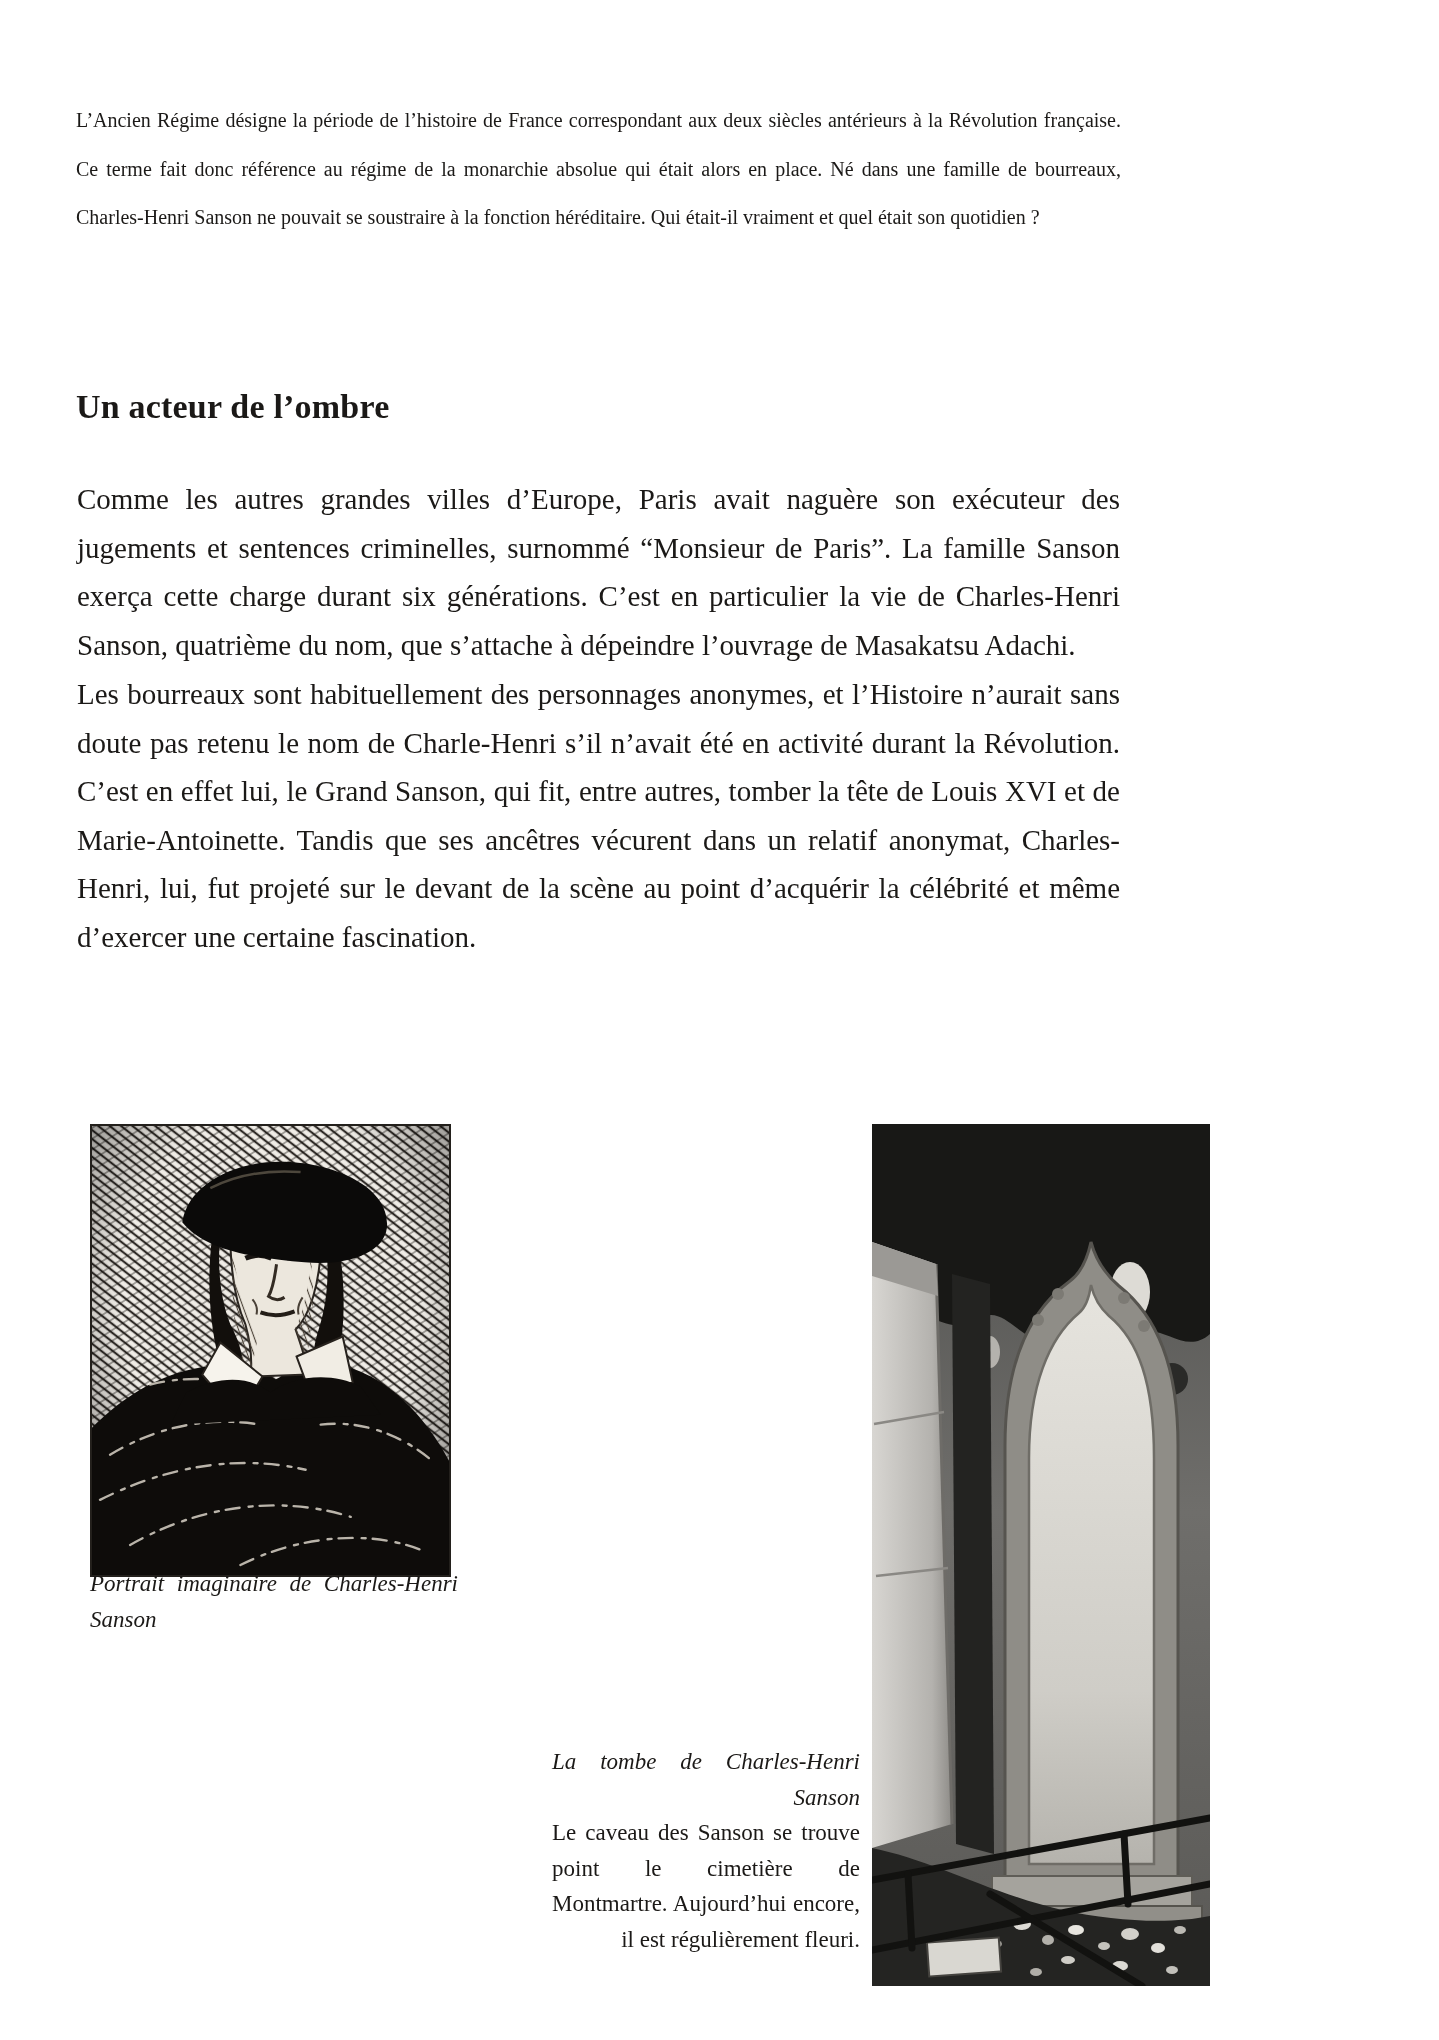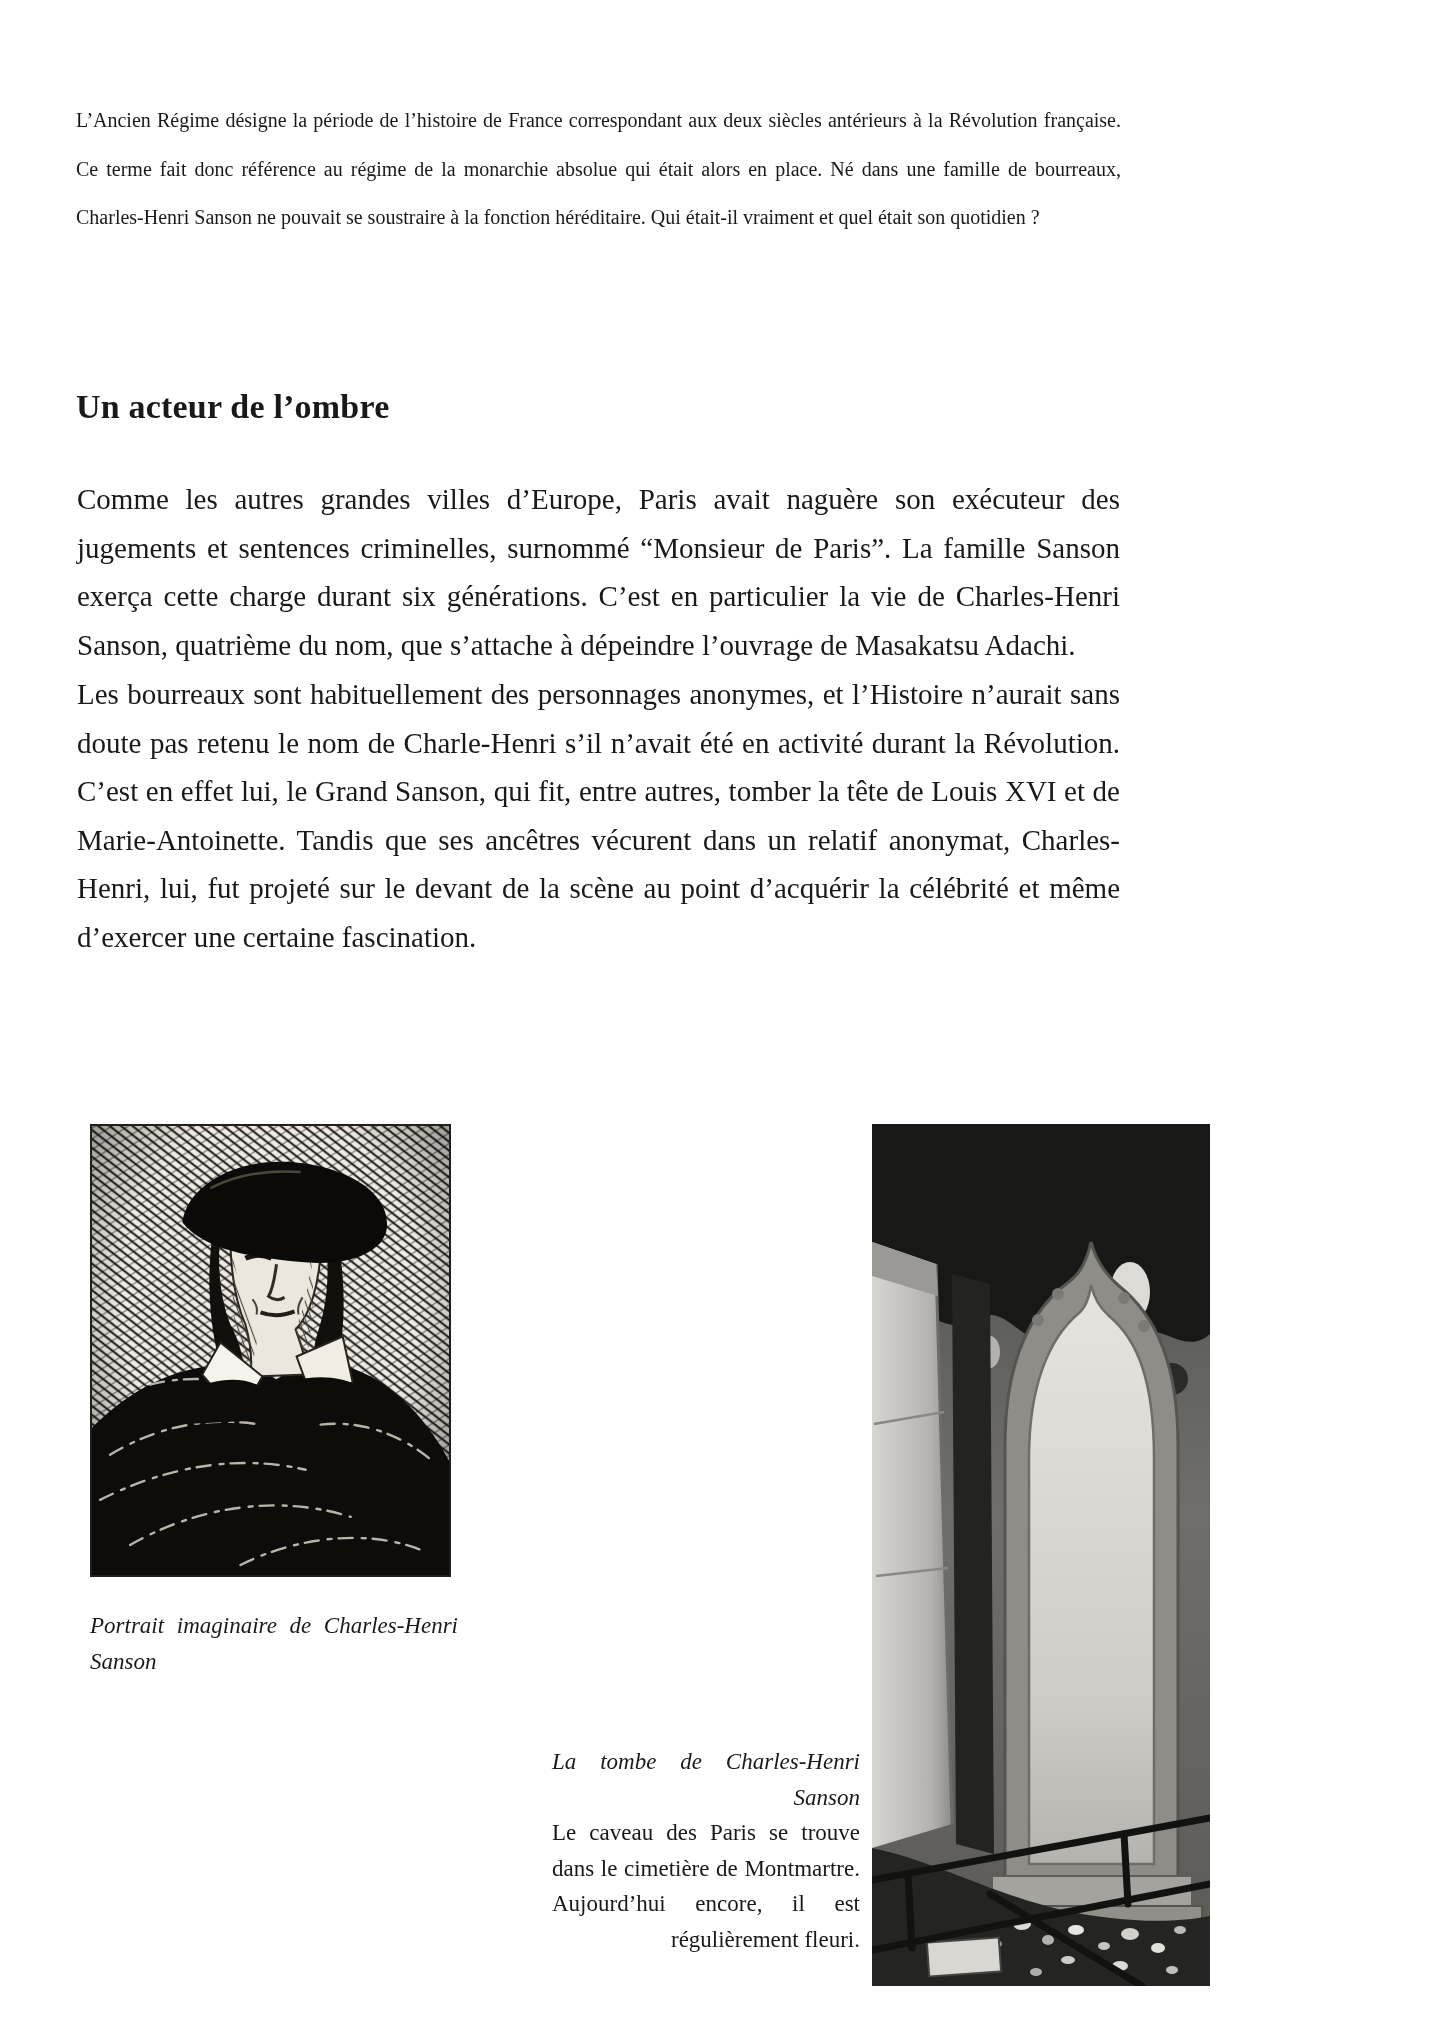--- a/index.html
+++ b/index.html
@@ -29,21 +29,21 @@
   }
   .fig-portrait svg{display:block;width:100%;height:100%;}
   .fig-tomb{
     position:absolute;left:872px;top:1124px;width:338px;height:862px;
   }
   .fig-tomb svg{display:block;width:100%;height:100%;}
   .caption{
     font-size:23px;line-height:35.5px;text-align:justify;
   }
   .cap-left{
-    position:absolute;left:90px;top:1608px;width:368px;font-family:Liberation Serif, serif;
+    position:absolute;left:90px;top:1566px;width:368px;font-family:Liberation Serif, serif;
   }
   .cap-right{
     position:absolute;left:552px;top:1744px;width:308px;
     text-align:justify;text-align-last:right;
   }
   .cap-title{font-style:italic;display:block;}
   .cap-body{display:block;}
   .caption sup{font-size:15px;line-height:0;}
 </style>
 </head>
@@ -118,21 +118,21 @@
     <rect x="1" y="1" width="358" height="450" fill="none" stroke="#23201c" stroke-width="2"></rect>
   </svg>
 </div>
 
 <div class="caption cap-left">
   <span class="cap-title">Portrait imaginaire de Charles-Henri Sanson</span>
 </div>
 
 <div class="caption cap-right">
   <span class="cap-title">La tombe de Charles-Henri Sanson</span>
-  <span class="cap-body">Le caveau des Paris se trouve dans le cimetière de Montmartre. Aujourd’hui encore, il est régulièrement fleuri.</span>
+  <span class="cap-body">Le caveau des Sanson se trouve point le cimetière de Montmartre. Aujourd’hui encore, il est régulièrement fleuri.</span>
 </div>
 
 <div class="fig-tomb">
   <svg viewBox="0 0 338 862" preserveAspectRatio="none">
     <defs>
       <linearGradient id="bgG" x1="0" y1="0" x2="0" y2="1">
         <stop offset="0%" stop-color="#4f4f4d"></stop>
         <stop offset="45%" stop-color="#6f6e6b"></stop>
         <stop offset="100%" stop-color="#5a5956"></stop>
       </linearGradient>

